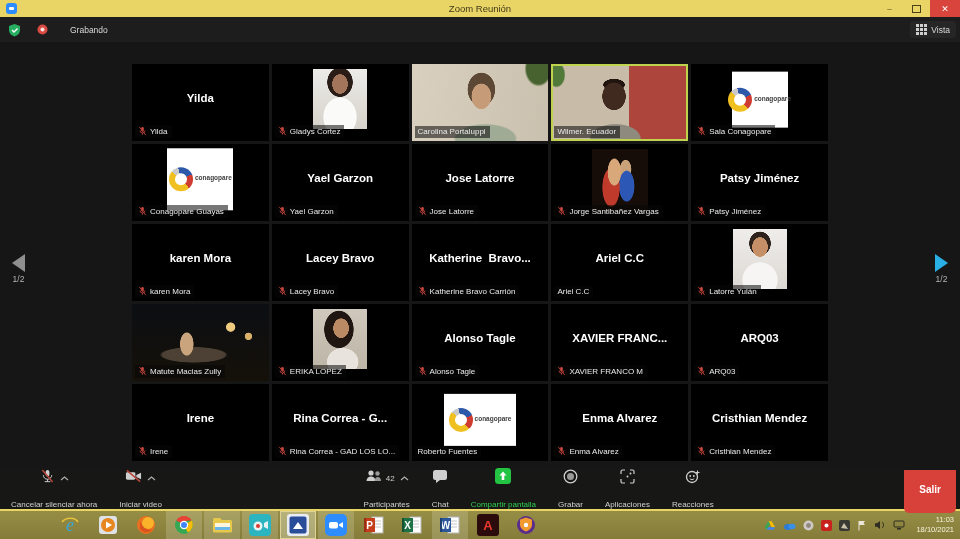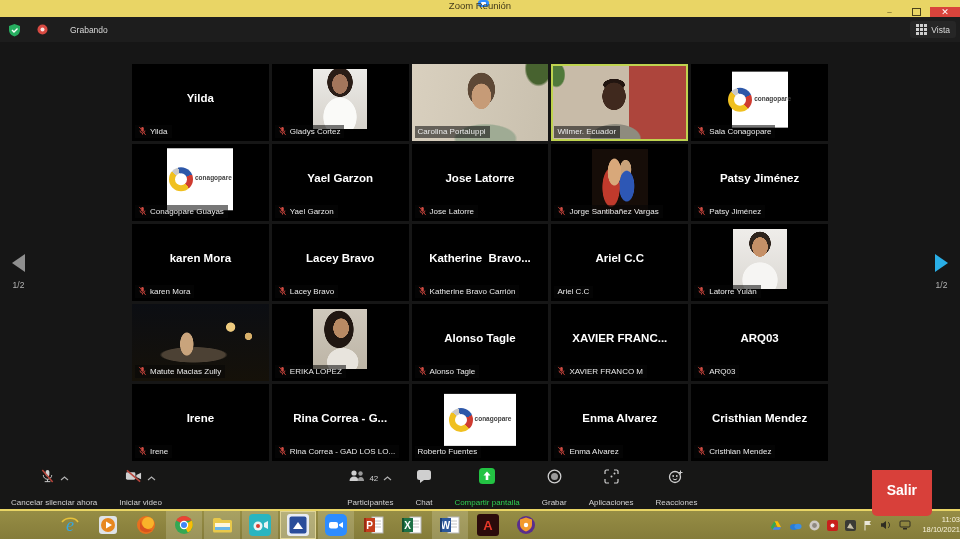--- a/index.html
+++ b/index.html
@@ -1,20 +1,20 @@
 <!DOCTYPE html>
 <html><head>
 <meta charset="utf-8">
 <style>
   html,body{margin:0;padding:0;}
   body{width:960px;height:539px;overflow:hidden;background:#000;
        font-family:"Liberation Sans",sans-serif;position:relative;
        -webkit-font-smoothing:antialiased;}
   
-  .titlebar{height:17px;background:#e9d565;display:flex;align-items:center;position:relative;flex-direction:column;}
+  .titlebar{height:17px;background:#e9d565;display:flex;align-items:center;position:relative;}
   .appicon{width:11px;height:11px;border-radius:3px;background:#2d8cff;margin-left:6px;
            display:flex;align-items:center;justify-content:center;}
   .appicon::after{content:"";width:5px;height:3.5px;background:#fff;border-radius:1px;}
   .wtitle{position:absolute;left:0;right:0;text-align:center;font-size:9.5px;color:#41391a;}
   .wctrls{margin-left:auto;display:flex;height:100%;z-index:2;}
   .wbtn{width:27px;height:100%;display:flex;align-items:center;justify-content:center;
         font-size:8px;color:#4a421c;}
   .wbtn.close{background:#d9443c;color:#fff;width:30px;font-size:9px;}
   .wbtn .sq{width:7px;height:6px;border:1px solid #4a421c;display:block;}
   
@@ -80,48 +80,48 @@
   .logobox{position:absolute;left:50%;top:50%;transform:translate(-50%,-56%);
            background:#fff;display:flex;align-items:center;justify-content:center;gap:2px;
            width:56px;height:56px;}
   .logo-guayas .logobox{width:66px;height:62px;}
   .logo-roberto .logobox{width:72px;height:52px;}
   .cring{width:24px;height:24px;flex:none;border-radius:50%;position:relative;
          background:conic-gradient(from 210deg,#f0c020 0 28%,#c9c9c9 28% 38%,#2d57a8 38% 60%,#cf3b30 60% 80%,#f0c020 80%);}
   .cring::after{content:"";position:absolute;inset:6px;background:#fff;border-radius:50%;}
   .ltext{font-size:6.5px;font-weight:bold;color:#3f3f3f;line-height:1;}
   
-  .nav{position:absolute;top:212px;display:flex;flex-direction:column;align-items:center;gap:8px;}
+  .nav{position:absolute;top:212px;display:flex;flex-direction:column;align-items:center;gap:2px;}
   .nav.left{left:12px;}  .nav.right{right:12px;}
   .tri-l{width:0;height:0;border-top:9px solid transparent;border-bottom:9px solid transparent;
          border-right:13px solid #8f8f8f;}
   .tri-r{width:0;height:0;border-top:9px solid transparent;border-bottom:9px solid transparent;
          border-left:13px solid #29aee6;}
   .pgtxt{font-size:8.5px;color:#b4b4b4;}
   
   .zbar{height:41px;background:#171716;display:flex;align-items:stretch;
         border-bottom:2px solid #e9d565;box-sizing:border-box;}
   .zgroup{display:flex;align-items:stretch;}
   .spacer{flex:1;}
-  .tbtn{display:flex;flex-direction:column;align-items:center;justify-content:flex-start;
-        gap:12px;padding:0 11px;position:relative;color:#d2d2d2;}
+  .tbtn{display:flex;flex-direction:column;align-items:center;justify-content:space-between;
+        gap:2px;padding:0 11px;position:relative;color:#d2d2d2;}
   .ticonrow{height:16px;display:flex;align-items:center;gap:3px;}
   .tlbl{font-size:8px;white-space:nowrap;}
   .tbtn.share .tlbl{color:#2fcf52;}
   .tcount{font-size:8px;color:#cfcfcf;}
   .tchev{display:flex;margin-left:2px;}
-  .leave{align-self:center;margin:0 28px 0 0;background:#d8403a;color:#fff;font-size:14px;
+  .leave{align-self:center;margin:0 4px 0 0;background:#d8403a;color:#fff;font-size:10px;
          padding:18px 15px;border-radius:5px;font-weight:bold;}
   
   .taskbar{height:28px;background:linear-gradient(#968d45,#857c3a);display:flex;align-items:stretch;}
   .tkapps{display:flex;align-items:stretch;padding-left:52px;gap:2px;}
   .tkbtn{width:36px;display:flex;align-items:center;justify-content:center;}
   .tkbtn.on{background:rgba(255,255,240,.18);}
   .tkbtn.focus{background:rgba(255,255,240,.32);box-shadow:inset 0 0 0 1px #ded396;}
-  .tray{margin-left:auto;display:flex;align-items:center;gap:7px;}
+  .tray{margin-left:auto;display:flex;align-items:center;gap:7px;padding-right:6px;}
   .trayic{display:flex;align-items:center;}
   .clock{text-align:right;font-size:7.5px;color:#f7f2da;line-height:1.35;padding-left:4px;}
 </style>
 </head>
 <body>
 
 <div class="titlebar">
   <span class="appicon"></span>
   <span class="wtitle">Zoom Reunión</span>
   <div class="wctrls">

